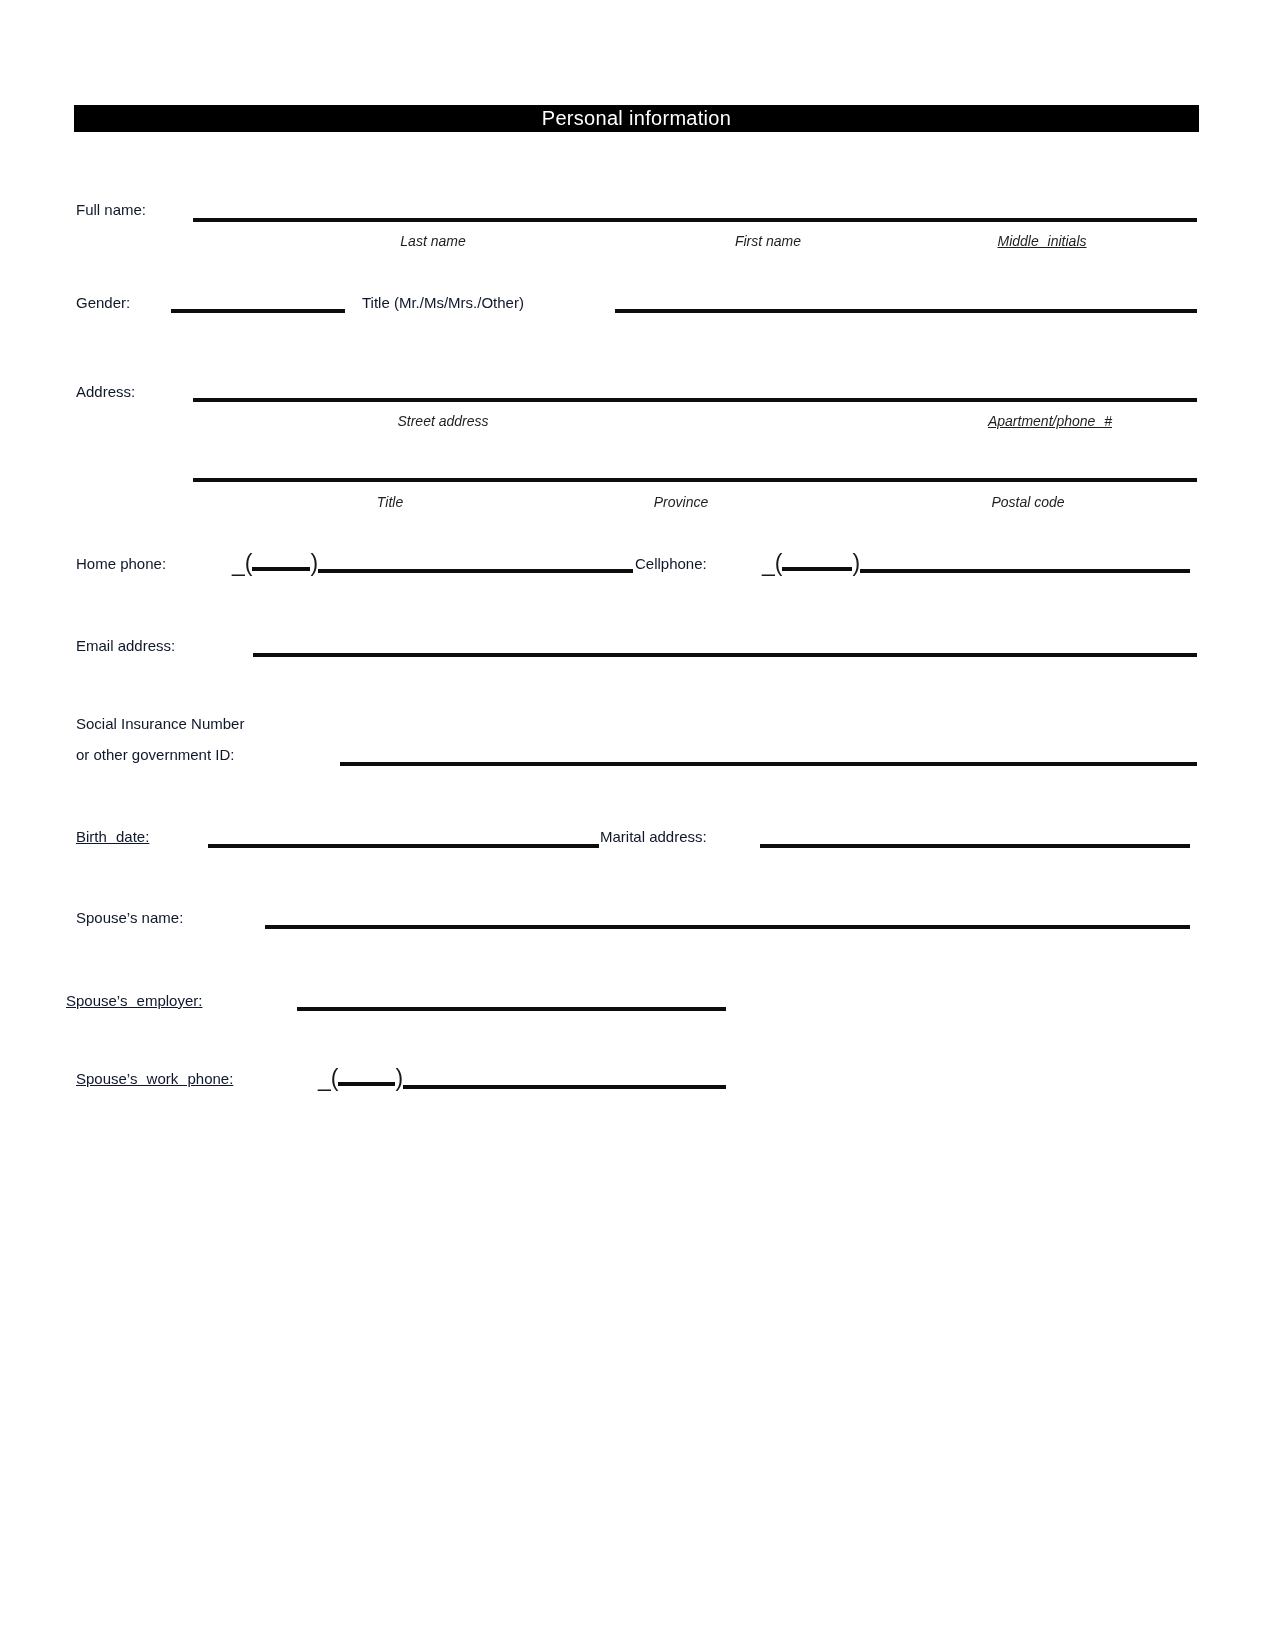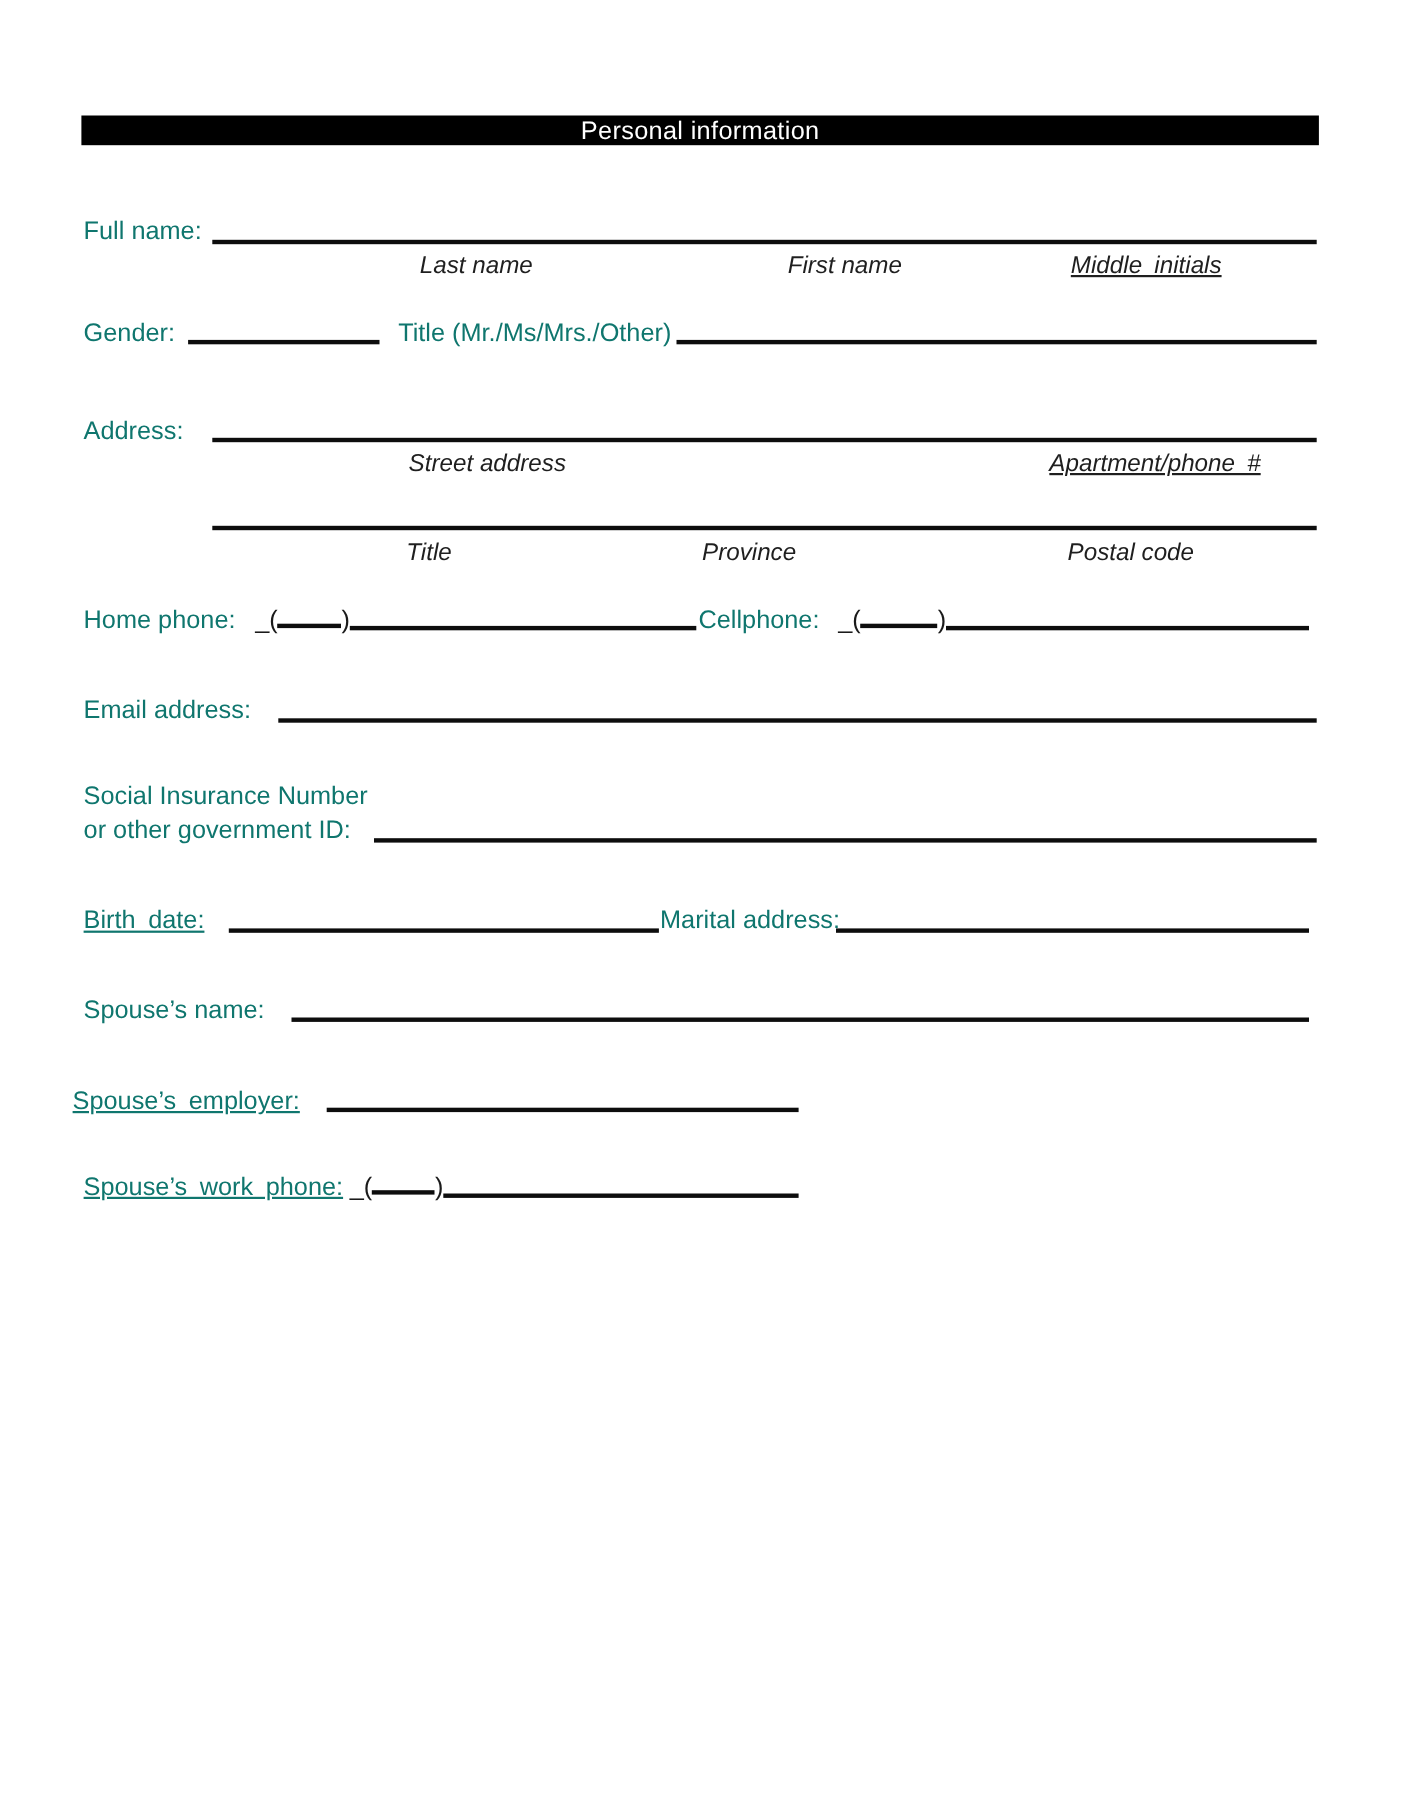--- a/index.html
+++ b/index.html
@@ -15,35 +15,35 @@
   }
   .hdr-bar {
     position:absolute;
     left:74px; top:105px;
     width:1125px; height:27px;
     background:#000000;
     text-align:center;
   }
   .hdr-bar span {
     color:#ffffff;
-    font-size:23px;
+    font-size:20px;
     line-height:27px;
     letter-spacing:0.3px;
   }
   .lbl {
     position:absolute;
-    font-size:23px;
+    font-size:15px;
     line-height:31px;
     white-space:nowrap;
-    color:#0f766e;
+    color:#0f172a;
   }
   .ws { word-spacing:5px;text-decoration:underline; }
   .sub {
     position:absolute;
-    font-size:22px;
+    font-size:14px;
     line-height:28px;
     font-style:italic;
     white-space:nowrap;
     transform:translateX(-50%);
     color:#1f1f1f;
     text-align:center;
   }
   .fline {
     position:absolute;
     height:4px;

